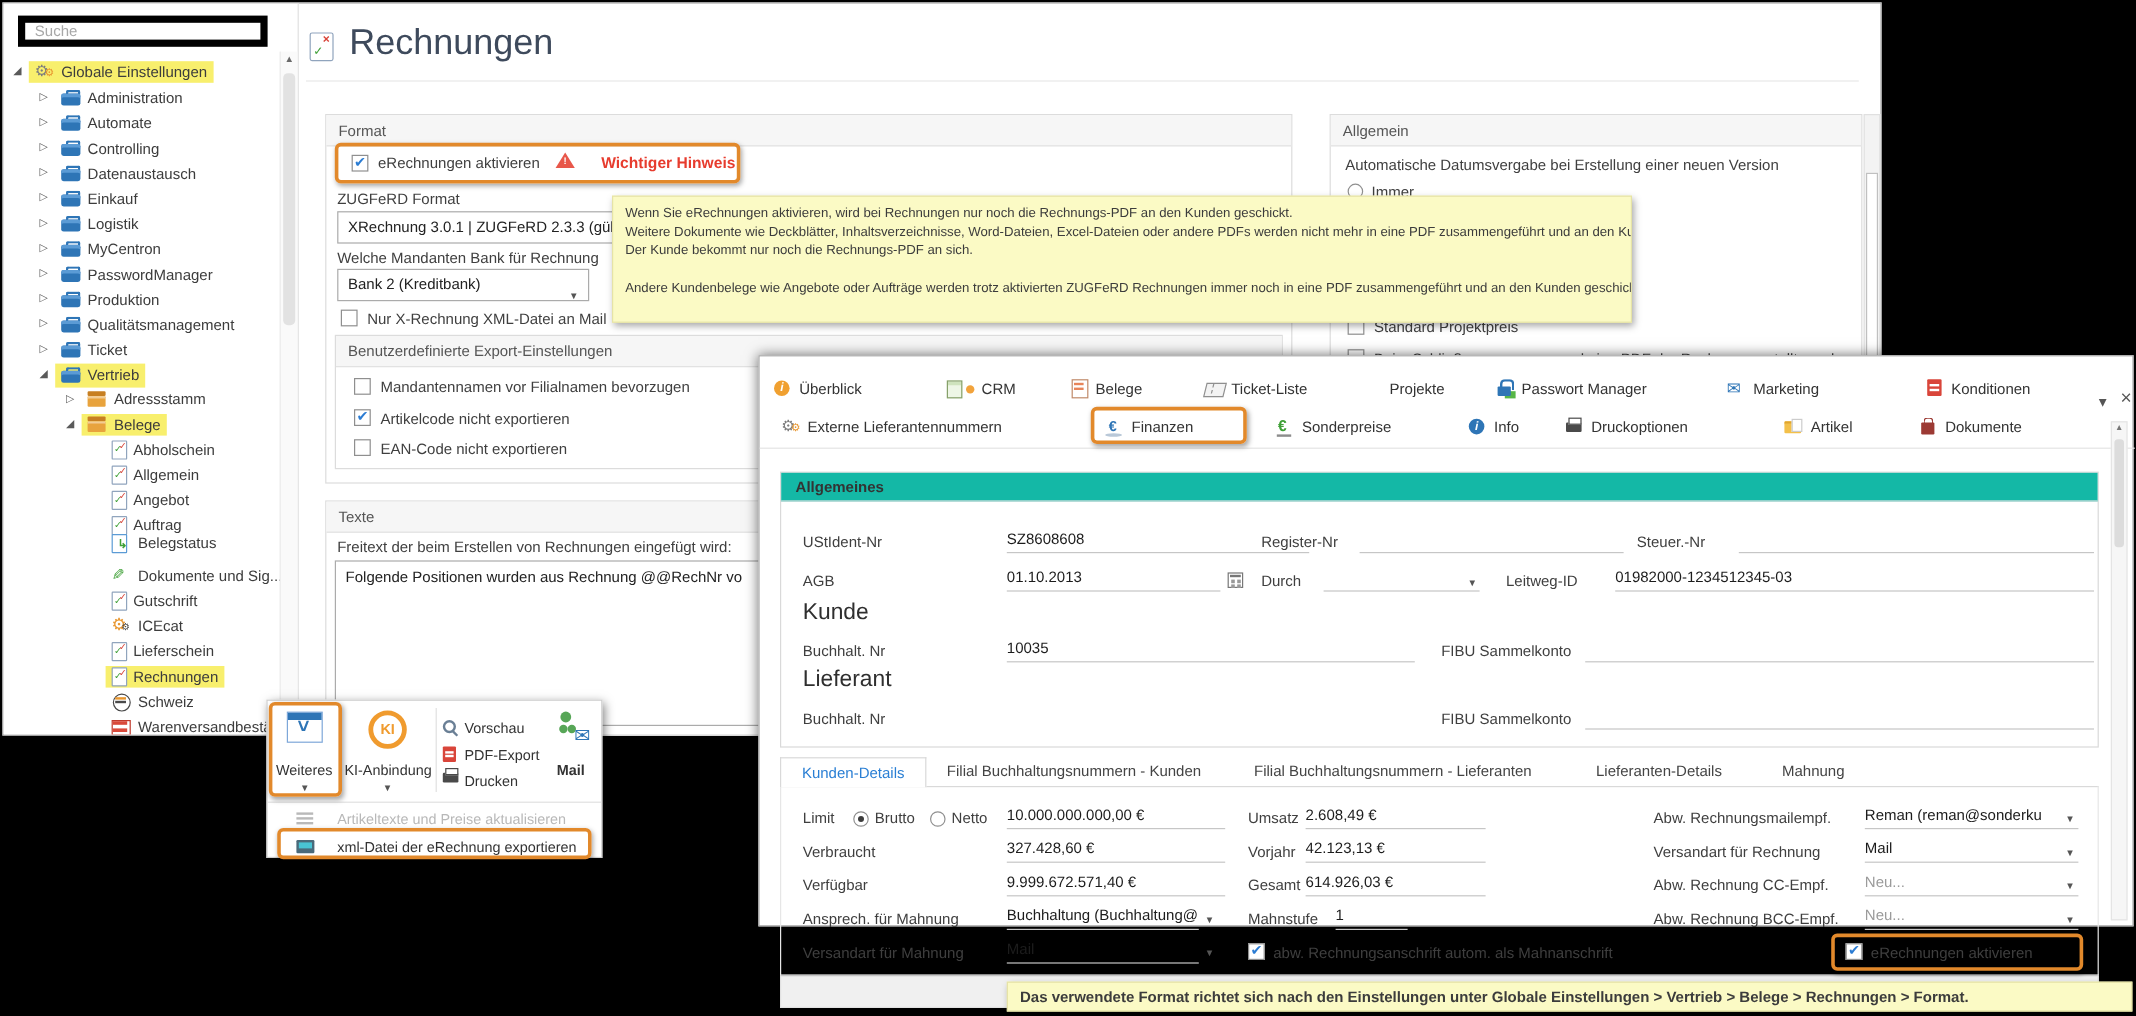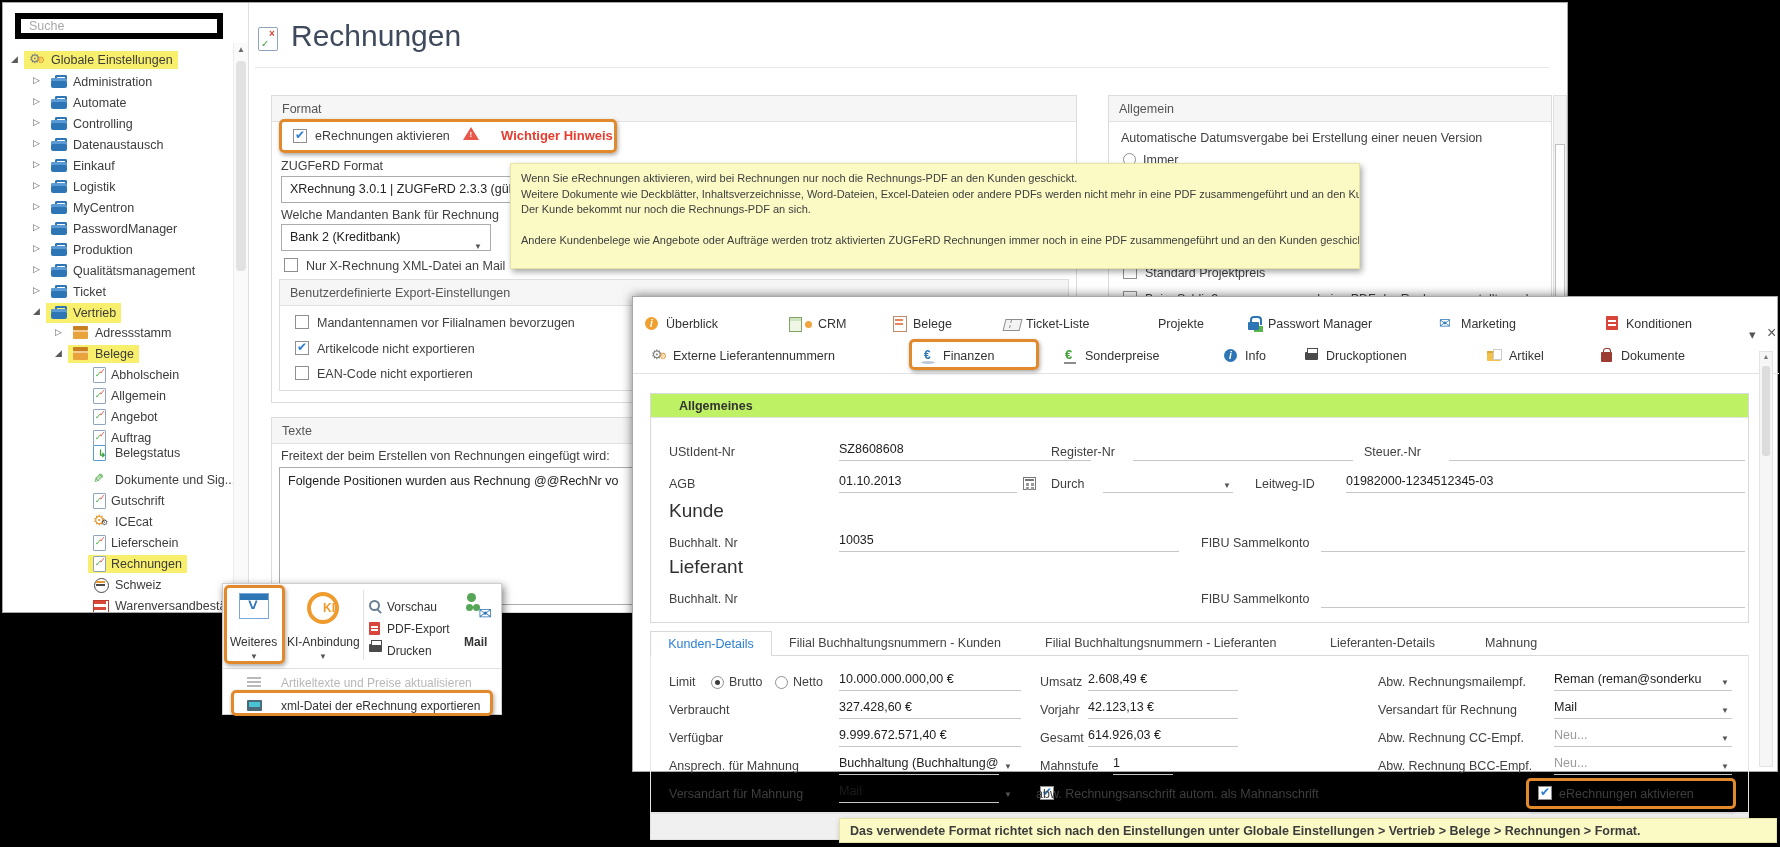--- a/index.html
+++ b/index.html
@@ -110,21 +110,21 @@
   #fscroll{position:absolute;right:4px;top:54px;width:14px;bottom:4px;background:#f6f6f6;border:1px solid #e4e4e4}
   #fscroll .up{position:absolute;top:1px;left:0;right:0;text-align:center;font-size:7px;color:#777}
   #fscroll .thumb{position:absolute;left:2px;top:14px;width:8px;height:90px;background:#dcdcdc;border-radius:3px}
   .winctl{position:absolute;font-size:13px;color:#555}
   
   #popup{position:absolute;left:222px;top:583px;width:280px;height:132px;background:#fff;border:1px solid #cfcfcf;box-shadow:2px 3px 8px rgba(0,0,0,.5);z-index:50}
   .pbtn-lbl{position:absolute;font-size:12px;color:#333;white-space:nowrap}
   .pi-window{position:absolute;width:30px;height:26px;border:1px solid #7da7d9;background:#fff}
   .pi-window::before{content:"";position:absolute;left:0;top:0;right:0;height:6px;background:#2e75b6}
   .pi-window::after{content:"˅";position:absolute;left:8px;top:2px;font-size:17px;font-weight:bold;color:#2e75b6}
-  .pi-ki{position:absolute;width:32px;height:32px;border-radius:50%;border:4px solid #f09b2e;color:#f09b2e;font-weight:bold;font-size:12px;text-align:right;line-height:24px}
+  .pi-ki{position:absolute;width:32px;height:32px;border-radius:50%;border:4px solid #f09b2e;color:#f09b2e;font-weight:bold;font-size:12px;text-align:center;line-height:24px}
   .pi-zoom{position:absolute;width:11px;height:11px;border:2px solid #6a7f95;border-radius:50%}
   .pi-zoom::after{content:"";position:absolute;right:-4px;bottom:-3px;width:6px;height:2px;background:#6a7f95;transform:rotate(45deg)}
   .pi-pdf{position:absolute;width:11px;height:13px;background:#d9453a;border-radius:1px}
   .pi-pdf::after{content:"";position:absolute;left:2px;top:4px;width:7px;height:2px;background:#fff;box-shadow:0 3px 0 #fff}
   .pi-print{position:absolute;width:13px;height:8px;background:#4a4a4a;border-radius:1px}
   .pi-print::after{content:"";position:absolute;left:2px;top:-4px;width:9px;height:4px;background:#fff;border:1px solid #4a4a4a}
   .pi-mail{position:absolute;width:26px;height:26px}
   .pi-mail::before{content:"";position:absolute;left:4px;top:0;width:9px;height:9px;border-radius:50%;background:#57a657;box-shadow:-2px 10px 0 -1px #57a657,5px 10px 0 -1px #57a657}
   .pi-mail::after{content:"✉";position:absolute;right:-3px;bottom:-4px;font-size:16px;color:#2e75b6}
   .pi-list{position:absolute;width:14px;height:10px;border-top:2px solid #b9b9b9;border-bottom:2px solid #b9b9b9}
@@ -458,21 +458,21 @@
         <div class="tab" style="left:966px;top:49px">
           <span class="ti ti-bag"></span>
           <span class="tablbl">Dokumente</span>
         </div>
       </div>
     <span class="winctl" style="left:1116px;top:30px">▾</span>
     <span class="winctl" style="left:1134px;top:27px;font-size:16px">×</span>
     <div class="hr" style="left:0;top:76px;width:1146px;background:#e4e4e4"></div>
 
     <div class="grp" style="left:17px;top:96px;width:1099px;height:230px;border-color:#d9d9d9">
-      <div class="grp-h" style="height:24px;line-height:24px;background:#bef264;font-weight:bold;color:#333;padding-left:28px">Allgemeines</div>
+      <div class="grp-h" style="height:24px;line-height:24px;background:#14b8a6;font-weight:bold;color:#333;padding-left:12px">Allgemeines</div>
     </div>
 
     <span class="lbl" style="left:36px;top:148px">UStIdent-Nr</span>
     <span class="fld" style="left:206px;top:145px;width:252px">SZ8608608</span>
     <span class="lbl" style="left:418px;top:148px">Register-Nr</span>
     <span class="fld" style="left:500px;top:145px;width:220px"></span>
     <span class="lbl" style="left:731px;top:148px">Steuer.-Nr</span>
     <span class="fld" style="left:816px;top:145px;width:296px"></span>
 
     <span class="lbl" style="left:36px;top:180px">AGB</span>
@@ -539,21 +539,21 @@
     <span class="lbl" style="left:407px;top:462px">Mahnstufe</span>
     <span class="fld" style="left:480px;top:459px;width:60px">1</span>
     <span class="lbl" style="left:745px;top:462px">Abw. Rechnung BCC-Empf.</span>
     <span class="fld ph" style="left:921px;top:459px;width:178px">Neu...</span>
     <span class="dd" style="left:1088px;top:465px">▼</span>
 
     <span class="lbl" style="left:36px;top:490px">Versandart für Mahnung</span>
     <span class="fld" style="left:206px;top:487px;width:160px">Mail</span>
     <span class="dd" style="left:371px;top:493px">▼</span>
     <span class="cb on" style="left:407px;top:489px"></span>
-    <span class="lbl" style="left:403px;top:490px">abw. Rechnungsanschrift autom. als Mahnanschrift</span>
+    <span class="lbl" style="left:428px;top:490px">abw. Rechnungsanschrift autom. als Mahnanschrift</span>
     <span class="cb on" style="left:905px;top:489px"></span>
     <span class="lbl" style="left:926px;top:490px">eRechnungen aktivieren</span>
     <div class="obox" style="left:893px;top:481px;width:210px;height:31px"></div>
 
     <div class="abs" style="left:17px;top:516px;width:1099px;height:27px;background:#f0f0f0;border:1px solid #e2e2e2"></div>
     <div class="ytip" style="left:206px;top:521px;width:938px;height:25px;line-height:24px;padding:0 10px;font-size:12.5px;font-weight:bold;z-index:20">
       <span>Das verwendete Format richtet sich nach den Einstellungen unter Globale Einstellungen &gt; Vertrieb &gt; Belege &gt; Rechnungen &gt; Format.</span>
     </div>
 
     <div id="fscroll">

